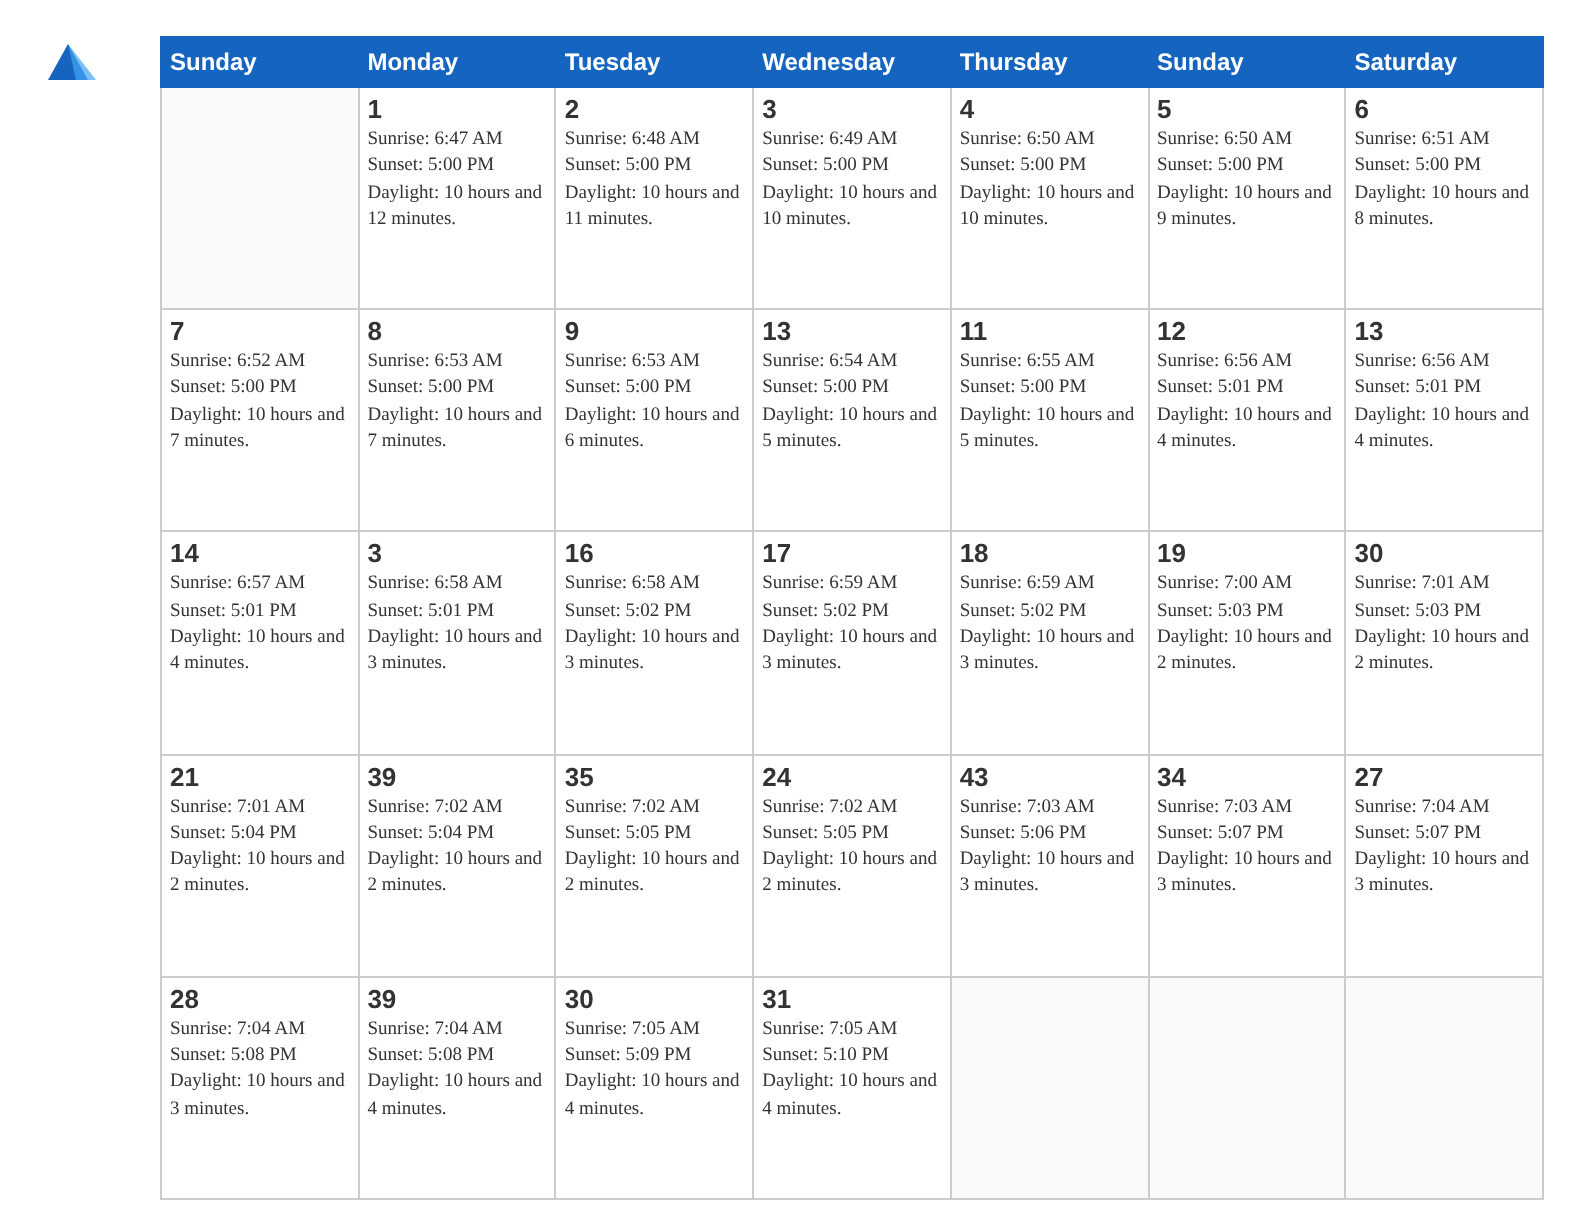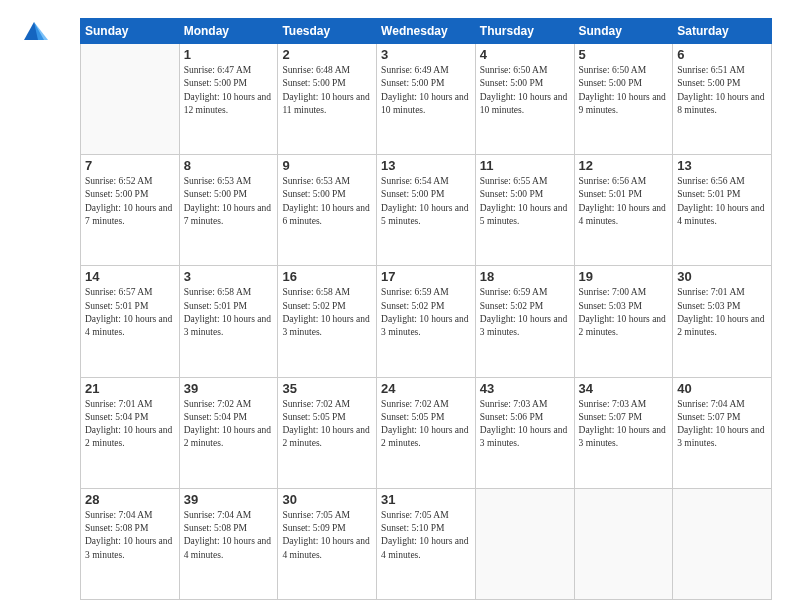--- a/index.html
+++ b/index.html
@@ -244,21 +244,21 @@
           </td>
           <td>
             <span class="day-number">43</span>
             <div class="day-info">Sunrise: 7:03 AM<br>Sunset: 5:06 PM<br>Daylight: 10 hours and 3 minutes.</div>
           </td>
           <td>
             <span class="day-number">34</span>
             <div class="day-info">Sunrise: 7:03 AM<br>Sunset: 5:07 PM<br>Daylight: 10 hours and 3 minutes.</div>
           </td>
           <td>
-            <span class="day-number">40</span>
+            <span class="day-number">27</span>
             <div class="day-info">Sunrise: 7:04 AM<br>Sunset: 5:07 PM<br>Daylight: 10 hours and 3 minutes.</div>
           </td>
         </tr>
         <tr>
           <td>
             <span class="day-number">28</span>
             <div class="day-info">Sunrise: 7:04 AM<br>Sunset: 5:08 PM<br>Daylight: 10 hours and 3 minutes.</div>
           </td>
           <td>
             <span class="day-number">39</span>

